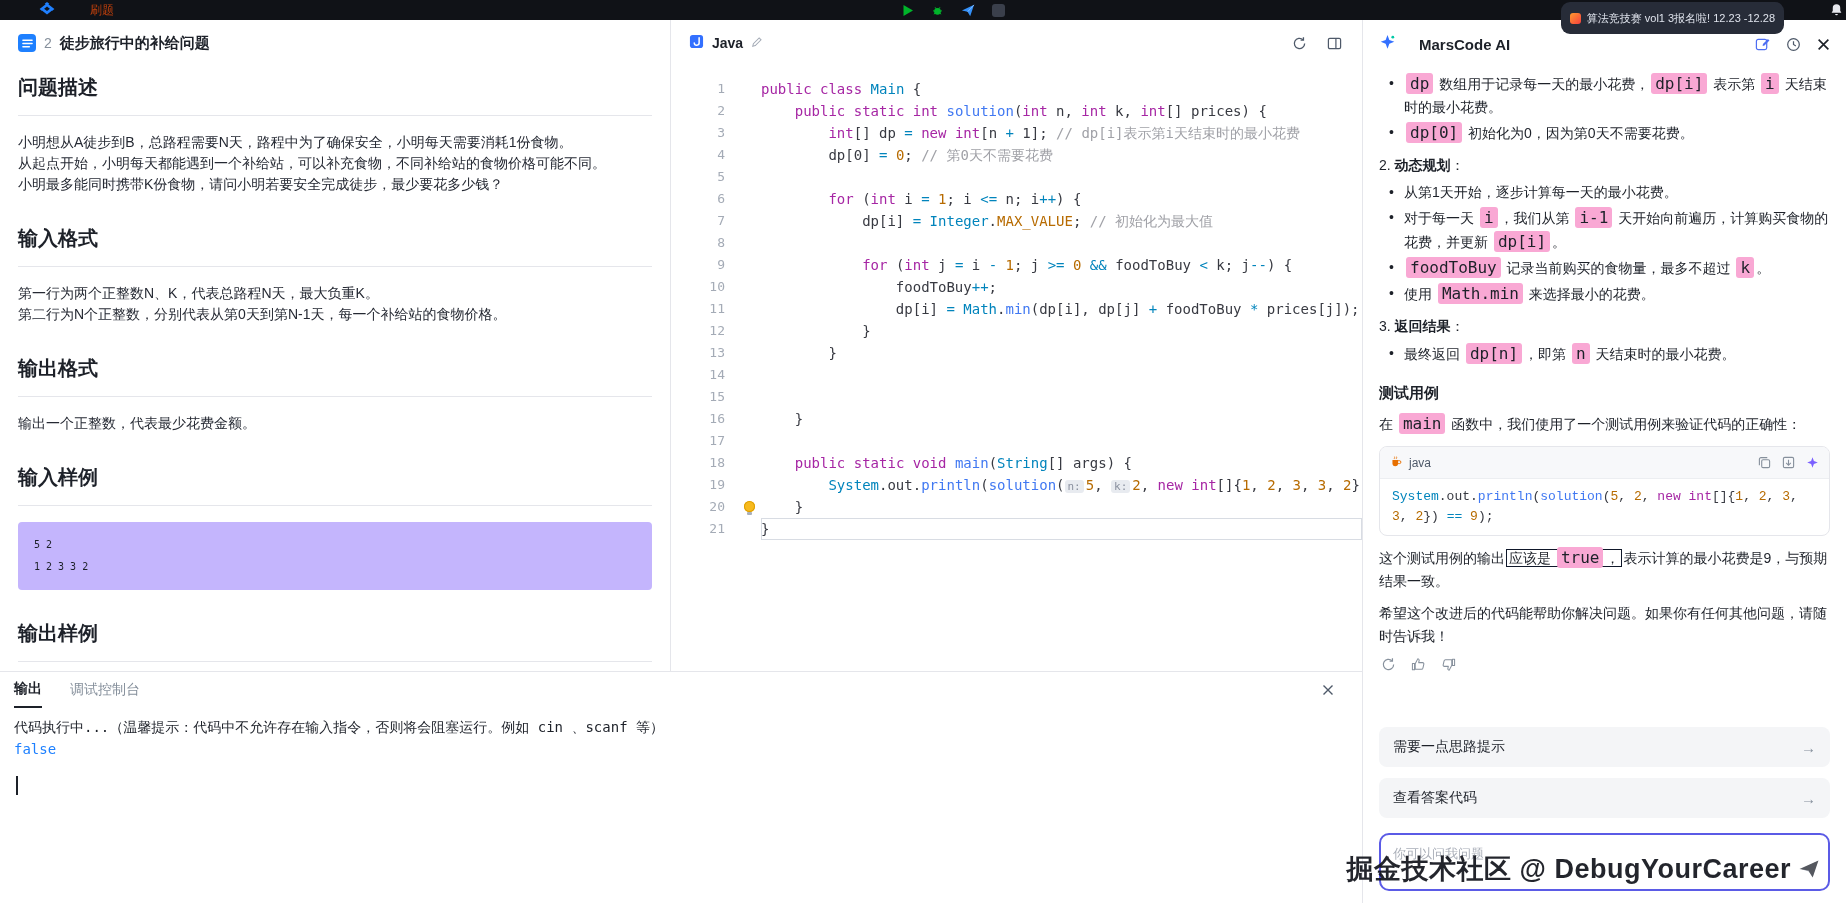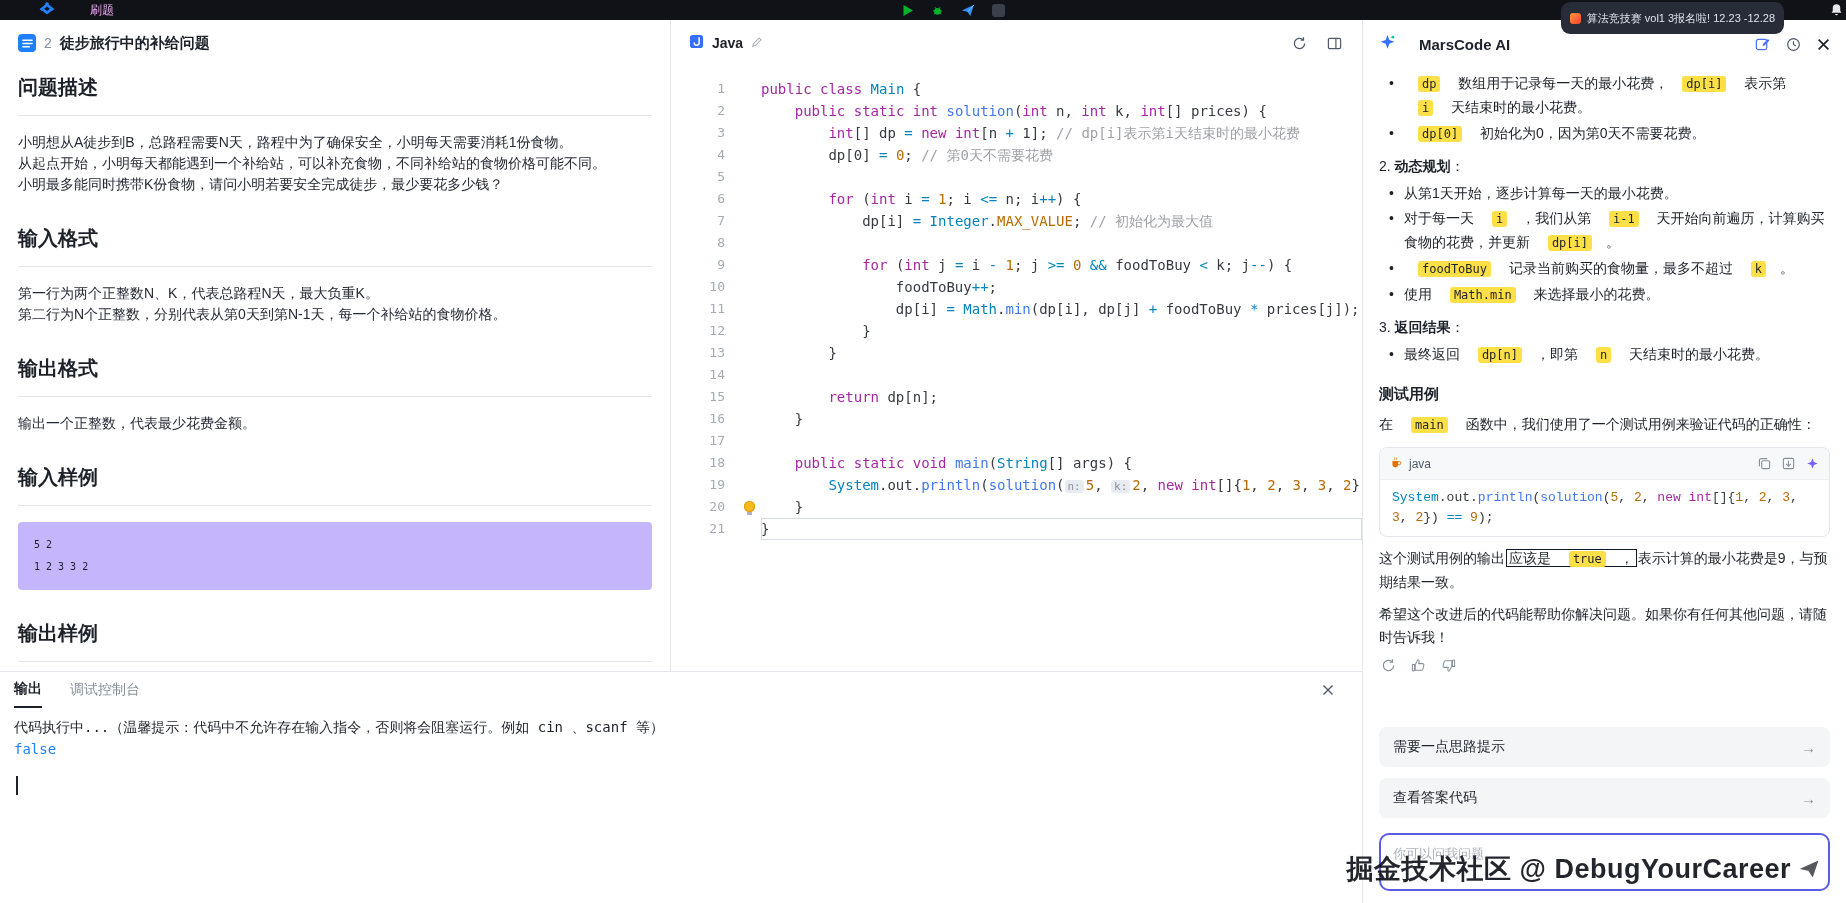--- a/index.html
+++ b/index.html
@@ -3,21 +3,21 @@
 <meta charset="utf-8">
 <style>
   * { box-sizing: border-box; margin: 0; padding: 0; }
   html,body { width:1846px; height:903px; overflow:hidden; }
   body { font-family:"Liberation Sans","DejaVu Sans",sans-serif; color:#1d2129; background:#fff; }
   .app { position:relative; width:1846px; height:903px; background:#fff; overflow:hidden; }
 
   
   .topbar { position:relative; height:20px; background:#101217; flex-shrink:0; }
   .tb-logo { position:absolute; left:36px; top:2px; cursor:pointer; }
-  .tb-brush { position:absolute; left:90px; top:50%; transform:translateY(-50%); color:#f0abfc; font-size:12px; cursor:pointer; }
+  .tb-brush { position:absolute; left:90px; top:50%; transform:translateY(-50%); color:#c2410c; font-size:12px; cursor:pointer; }
   .tb-center { position:absolute; left:902px; top:0; height:100%; display:flex; align-items:center; gap:17px; }
   .tb-center span { display:flex; align-items:center; cursor:pointer; }
   .tb-extra { width:13px; height:13px; background:#3a3f4b; border-radius:3px; }
   .tb-badge { position:absolute; right:62px; top:2px; height:16px; background:#272c38; border-radius:9px; display:flex; align-items:center; gap:6px; padding:16px 9px; color:#dfe3ec; font-size:11px; cursor:pointer; white-space:nowrap; }
   .tb-badge-icon { width:11px; height:11px; border-radius:3px; background:linear-gradient(135deg,#ff9a2e,#f53f3f); flex-shrink:0; }
   .tb-bell { position:absolute; right:3px; top:3px; cursor:pointer; }
 
   
   .main { display:flex; height:883px; }
   .left-stack { width:1363px; display:flex; flex-direction:column; border-right:1px solid #e5e6eb; }
@@ -70,21 +70,21 @@
   .ai-title { font-weight:700; font-size:15px; color:#1d2129; }
   .ai-header-actions { margin-left:auto; display:flex; gap:16px; align-items:center; }
   .ai-header-actions span { cursor:pointer; display:flex; }
   .ai-content { flex:1; overflow:hidden; padding:2px 16px 0; }
   .bullet-row { display:flex; font-size:14px; line-height:23px; margin:2px 0; padding-left:10px; color:#1d2129; }
   .bullet-dot { width:15px; flex-shrink:0; }
   .bullet-text { flex:1; }
   .num-row { font-size:14px; line-height:23px; margin:9px 0 4px; }
   .ai-h { font-size:15px; font-weight:700; margin:18px 0 8px; }
   .ai-p { font-size:14px; line-height:23px; margin:9px 0; }
-  .ic { font-family:"DejaVu Sans Mono","Liberation Mono",monospace; font-size:12px; background:#fde047; border-radius:3px; padding:1px 4px; margin:0 14px; color:#1d2129; }
+  .ic { font-family:"DejaVu Sans Mono","Liberation Mono",monospace; font-size:16px; background:#f9a8d4; border-radius:3px; padding:1px 4px; margin:0 2px; color:#1d2129; }
   .b { font-weight:700; }
   .redbox { border:1px solid #0f172a; padding:0 2px; margin:0 1px; }
   .codeblock { border:1px solid #e5e6eb; border-radius:8px; margin:10px 0; overflow:hidden; }
   .cb-header { height:32px; background:#f7f8fa; display:flex; align-items:center; padding:0 10px; gap:6px; font-size:12px; color:#4e5969; border-bottom:1px solid #eceef1; }
   .cb-actions { margin-left:auto; display:flex; gap:11px; align-items:center; }
   .cb-actions span { cursor:pointer; display:flex; }
   .cb-body { padding:8px 12px; font-family:Liberation Mono, monospace; font-size:13px; line-height:20px; white-space:pre-wrap; word-break:break-all; color:#383a42; }
   .ai-actionsrow { display:flex; gap:15px; margin:8px 0 0 2px; align-items:center; }
   .ai-actionsrow span { cursor:pointer; display:flex; }
   .ai-footer { flex-shrink:0; padding:0 16px 12px; }
@@ -271,21 +271,20 @@
                 <span class="code"><span class="tk-p">        }</span></span>
               </div>
               <div class="line">
                 <span class="gutter">14</span>
                 <span class="bulbslot"></span>
                 <span class="code"></span>
               </div>
               <div class="line">
                 <span class="gutter">15</span>
                 <span class="bulbslot"></span>
-                <span class="code"><span class="tk-p">        </span><span class="tk-kw">return</span><span class="tk-p"> dp[n];</span></span>
               </div>
               <div class="line">
                 <span class="gutter">16</span>
                 <span class="bulbslot"></span>
                 <span class="code"><span class="tk-p">    }</span></span>
               </div>
               <div class="line">
                 <span class="gutter">17</span>
                 <span class="bulbslot"></span>
                 <span class="code"></span>

